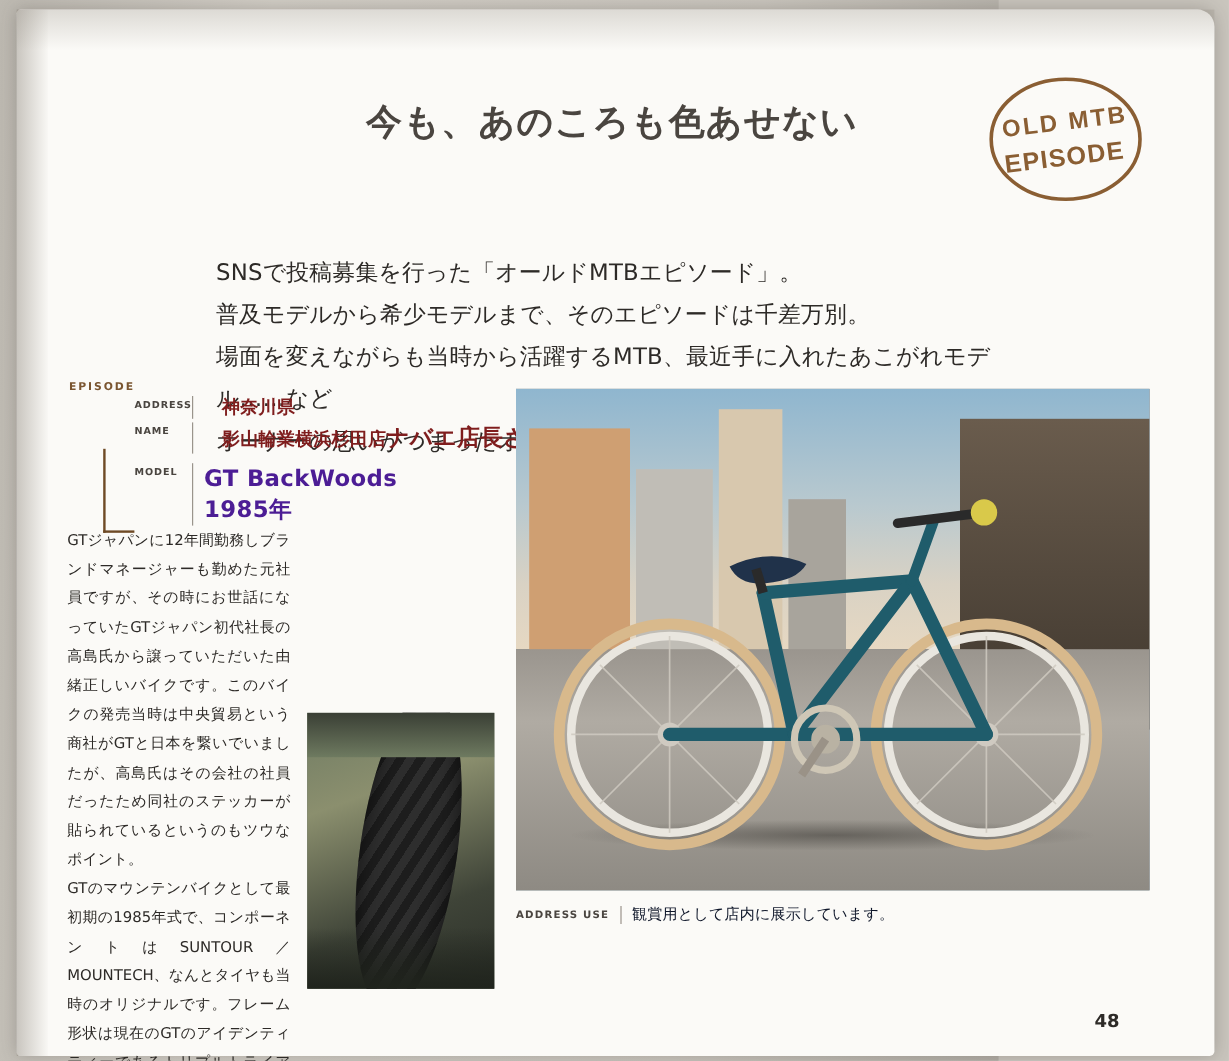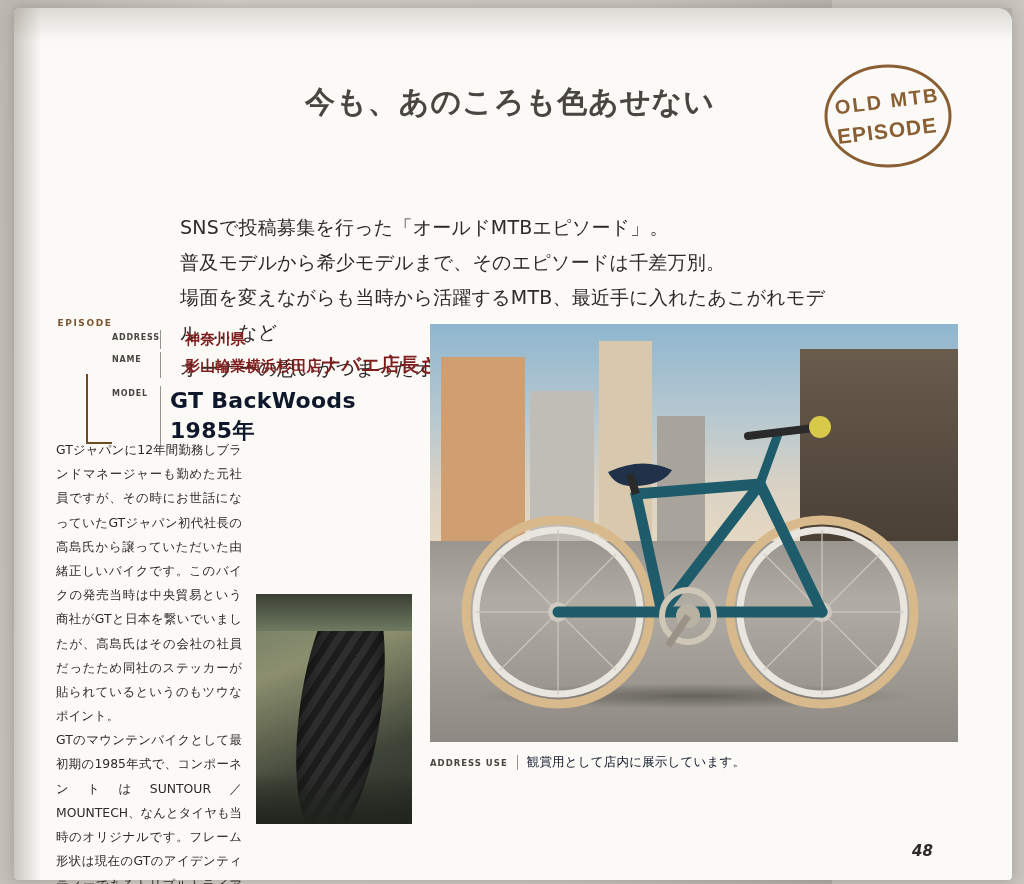--- a/index.html
+++ b/index.html
@@ -189,24 +189,24 @@
     color: #7f1d1d;
     letter-spacing: 0.2px;
     margin-left: 15px;
   }
   .meta-name-extra {
     font-size: 19px;
     font-weight: 700;
   }
   .meta-model {
     font-family: "DejaVu Sans", sans-serif;
-    font-size: 22px;
+    font-size: 19px;
     font-weight: 700;
     line-height: 1.38;
-    color: #0f172a;
+    color: #4c1d95;
     letter-spacing: 0.3px;
   }
 
   
   .bodycopy {
     position: absolute;
     left: 16px;
     top: 414px;
     width: 186px;
     font-family: "DejaVu Sans", sans-serif;
@@ -266,21 +266,20 @@
   }
 
   .folio {
     position: absolute;
     left: 872px;
     top: 818px;
     font-family: "DejaVu Sans", sans-serif;
     font-size: 15px;
     font-weight: 700;
     color: #2d2a27;
-    font-style: italic;
   }
 
   
   .sky {
     position: absolute; left:0; top:0; width:100%; height:52%;
     background: linear-gradient(180deg,#8fb6cf 0%, #b9c9cf 45%, #d9d2c4 75%, #e6d8c2 100%);
   }
   .bldg {
     position: absolute; background: #c9a98c;
   }

